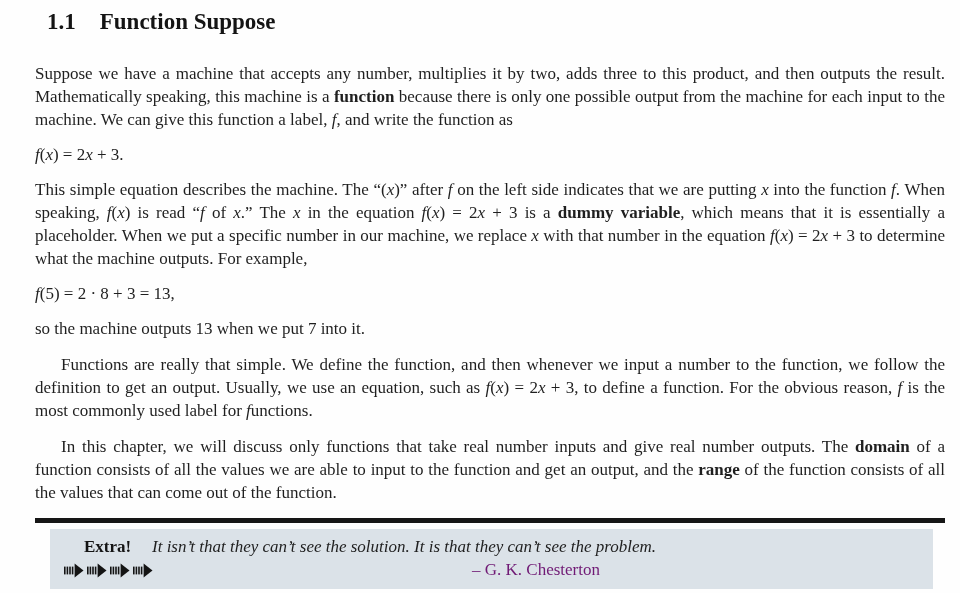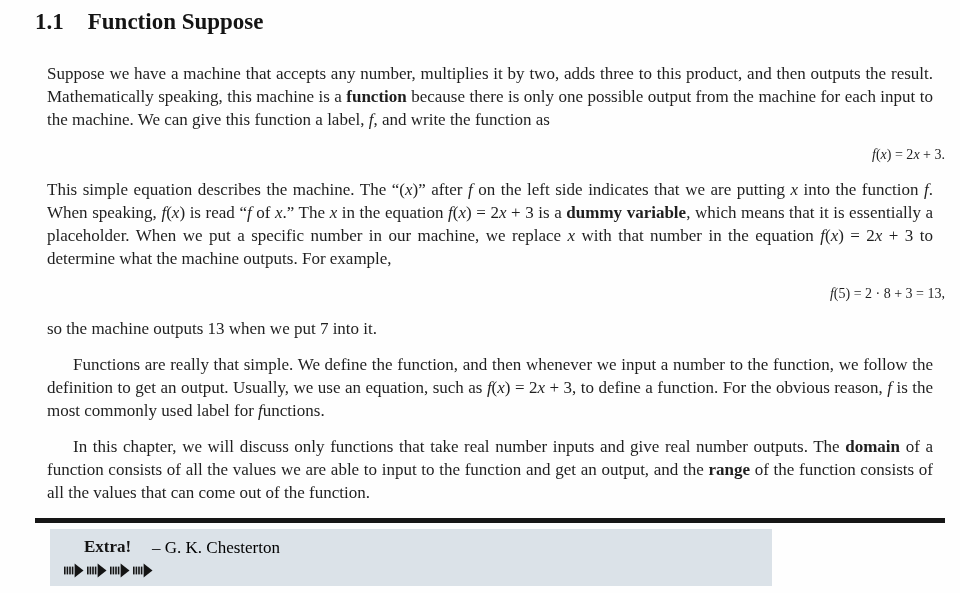--- a/index.html
+++ b/index.html
@@ -18,50 +18,50 @@
     color: #1f1f1f;
     background: #fefefe;
   }
   .heading {
     margin: 0 0 28px 0;
     font-size: 23px;
     line-height: 25px;
     font-weight: bold;
     color: #141414;
   }
-  .h-num { margin-right: 24px; }
+  .h-num { margin-right: 24px; margin-left: 12px; }
   .body {
-    margin: 12px;
+    margin: 0;
     font-size: 17px;
     line-height: 23px;
     text-align: justify;
   }
   .equation {
     margin: 12px 0;
-    font-size: 14px;
+    font-size: 17px;
     line-height: 23px;
-    text-align: right;
+    text-align: left;
   }
   .indent {
     margin-top: 13px;
     text-indent: 26px;
   }
   .r-n { font-style: normal; font-weight: normal; }
   .r-b { font-weight: bold; }
   .r-i { font-style: italic; }
   .rule {
     margin-top: 14px;
     width: 910px;
     height: 5px;
     background: #161616;
   }
   .extra-box {
     margin-top: 6px;
     margin-left: 15px;
-    width: 722px;
+    width: 883px;
     box-sizing: border-box;
     background: #dbe2e8;
     padding: 7px 13px 8px 14px;
     display: flex;
   }
   .extra-left {
     width: 88px;
     flex: 0 0 88px;
   }
   .extra-label {
@@ -77,25 +77,25 @@
   }
   .extra-main {
     flex: 1 1 auto;
   }
   .extra-quote {
     font-style: italic;
     font-size: 17px;
     line-height: 22px;
   }
   .extra-attrib {
-    text-align: left;
+    text-align: center;
     font-size: 17px;
     line-height: 22px;
     margin-top: 1px;
-    color: #000000;
+    color: #701a75;
   }
 </style>
 </head>
 <body>
 
 <div class="page">
 
   <h1 class="heading">
     <span class="h-num">1.1</span><span class="h-title">Function Suppose</span>
   </h1>
@@ -144,17 +144,18 @@
         <g transform="translate(69,0)">
           <rect x="0" y="3.6" width="1.6" height="7.8"></rect>
             <rect x="2.6" y="3.6" width="1.6" height="7.8"></rect>
           <rect x="5.2" y="3.6" width="1.6" height="7.8"></rect>
             <rect x="7.8" y="3.6" width="1.6" height="7.8"></rect>
           <polygon points="10.6,0.5 19.5,7.5 10.6,14.5"></polygon>
         </g>
       </svg>
     </div>
     <div class="extra-main">
+      <div class="extra-quote">It isn’t that they can’t see the solution. It is that they can’t see the problem.</div>
       <div class="extra-attrib">– G. K. Chesterton</div>
     </div>
   </div>
 
 </div>
 
 </body></html>

